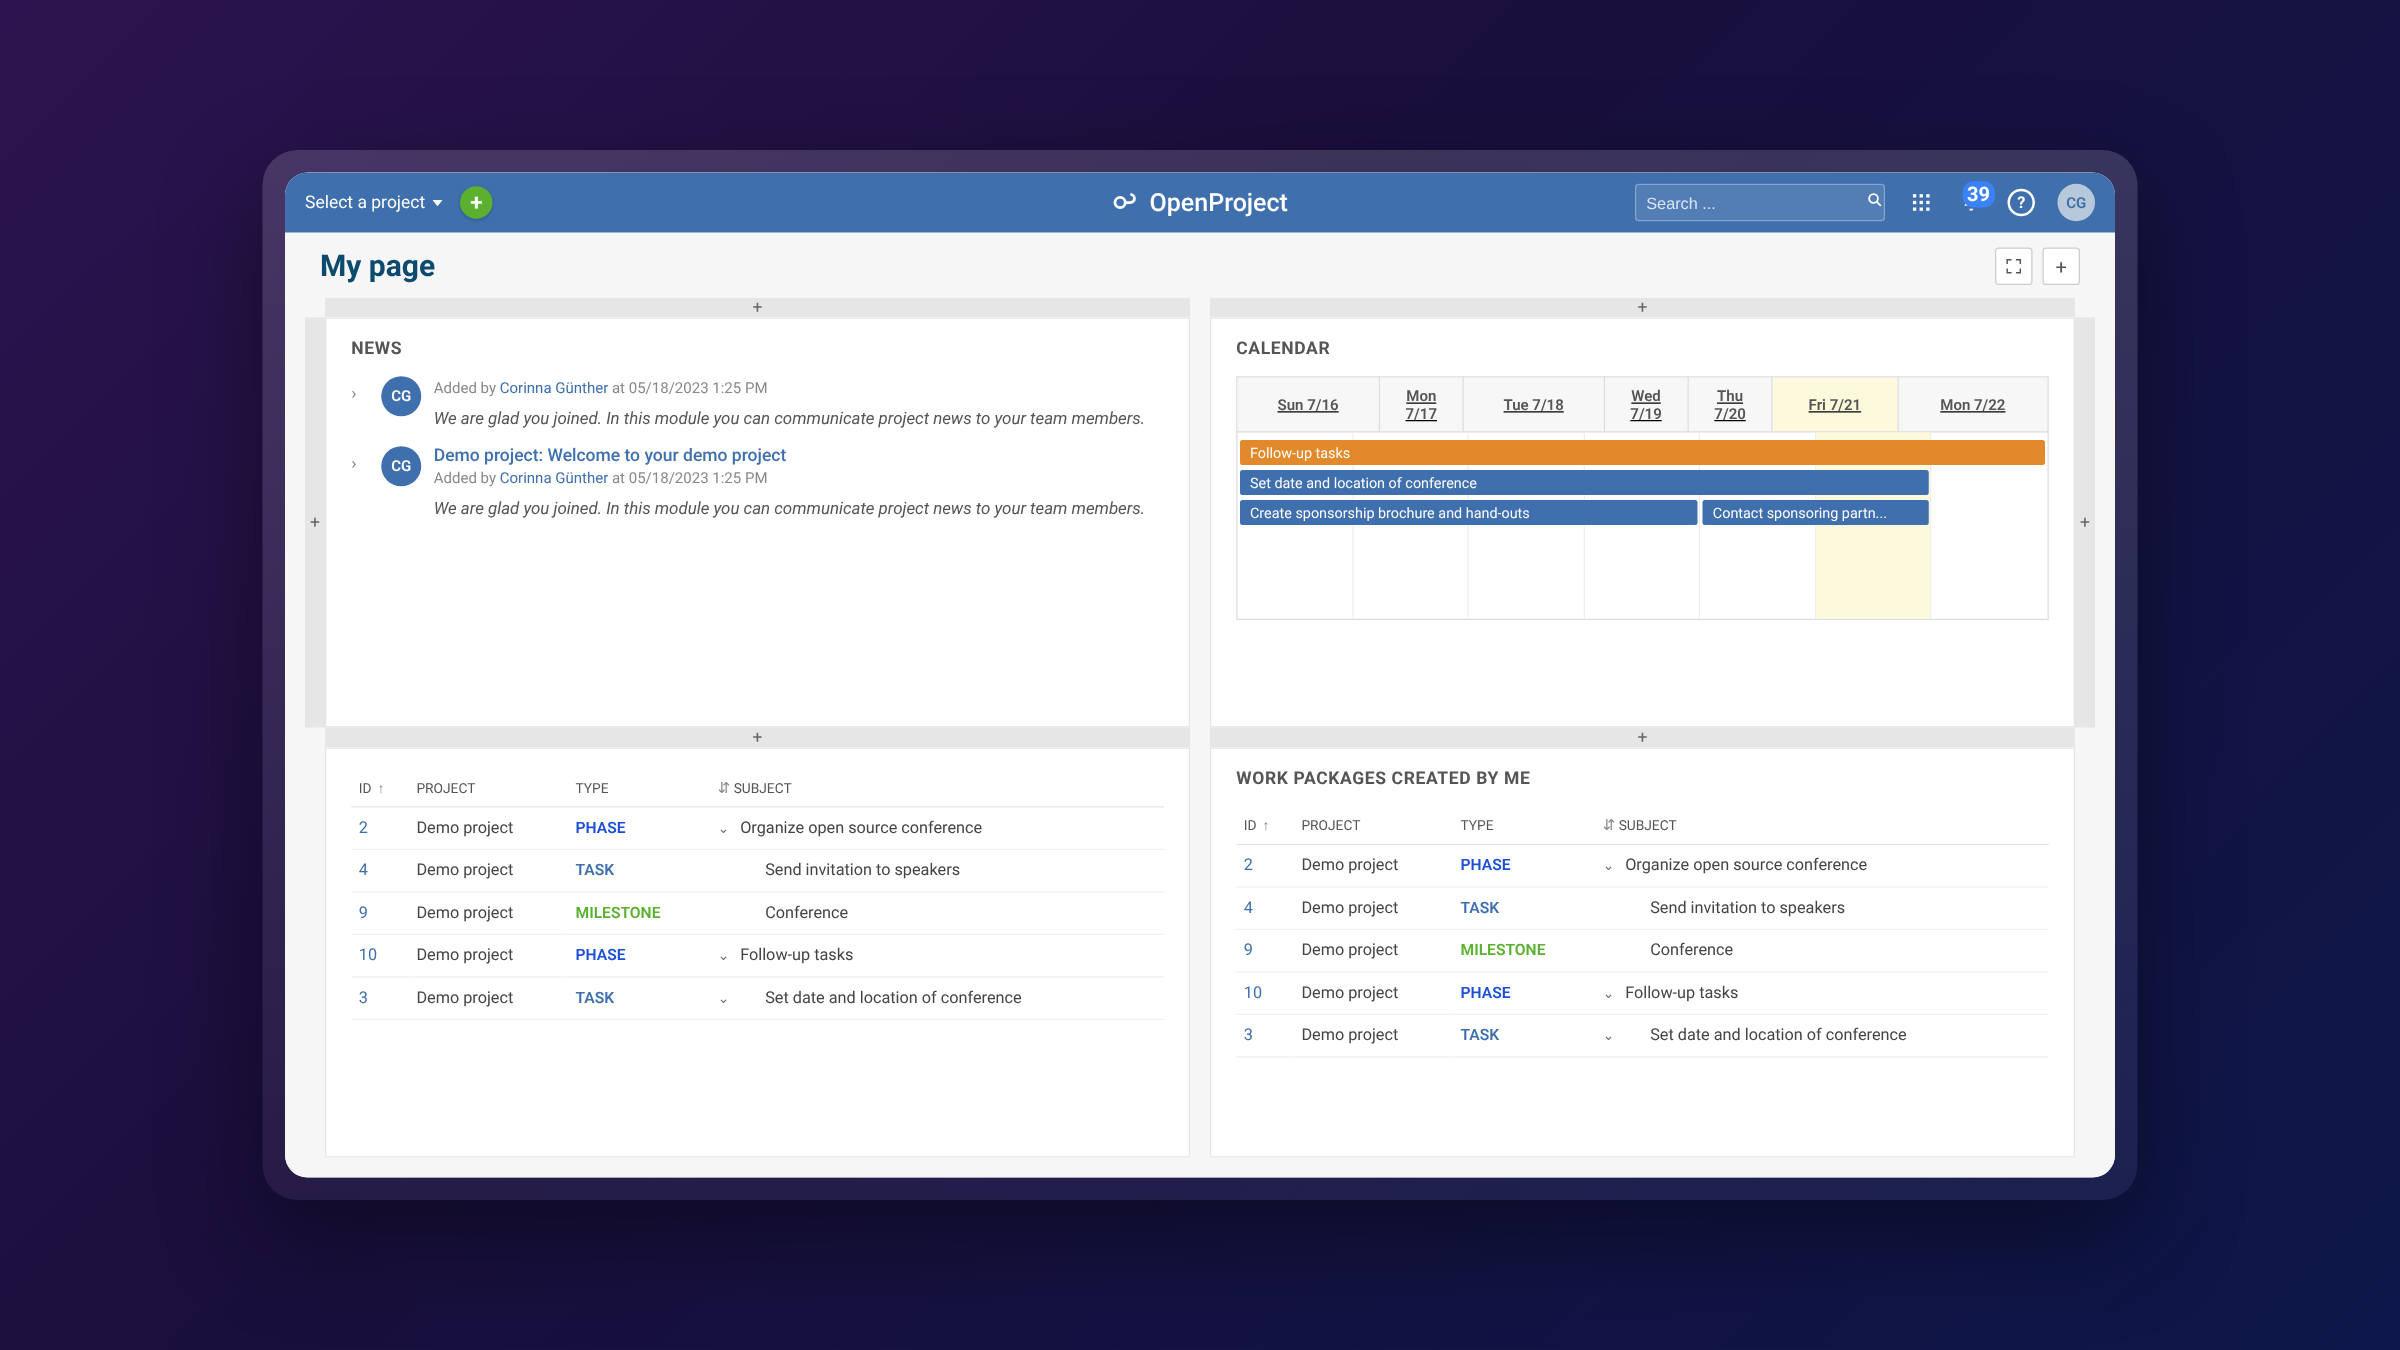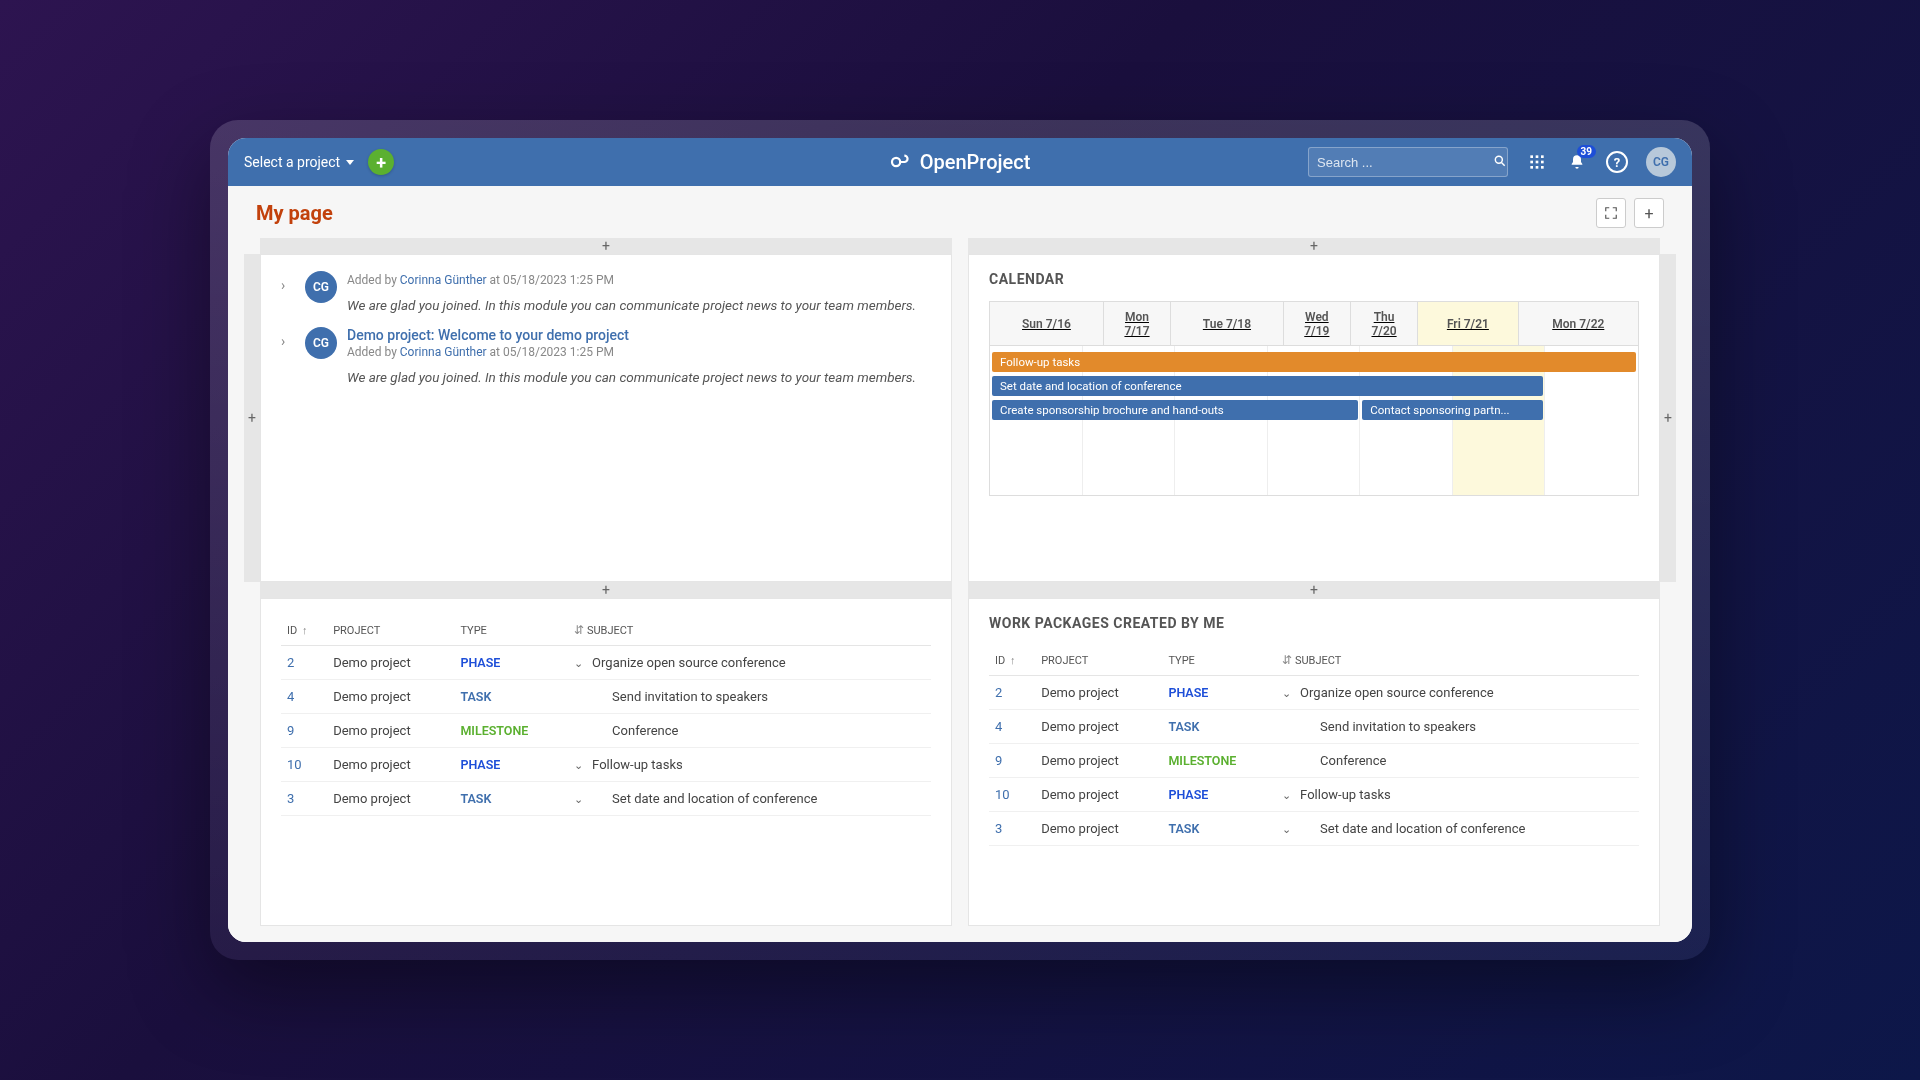--- a/index.html
+++ b/index.html
@@ -51,26 +51,26 @@
     color: #fff; font-size: 18px; font-weight: bold; cursor: pointer;
     box-shadow: 0 1px 3px rgba(0,0,0,0.2);
   }
   .brand { position: absolute; left: 50%; transform: translateX(-50%); display:flex; align-items:center; gap:8px; font-size:20px; font-weight:500; }
   .brand-icon svg { display:block; }
   .right-tools { margin-left:auto; display:flex; align-items:center; gap:18px; }
   .search-box { display:flex; align-items:center; background:rgba(255,255,255,0.1); border:1px solid rgba(255,255,255,0.3); border-radius:3px; padding:0 8px; height:30px; width:200px; }
   .search-box input { flex:1; background:transparent; border:none; outline:none; color:#fff; font-size:13px; }
   .search-box input::placeholder { color: rgba(255,255,255,0.8); }
   .icon-btn { width:22px; height:22px; display:flex; align-items:center; justify-content:center; cursor:pointer; position:relative; color:#fff; }
-  .badge { position:absolute; top:-6px; right:-8px; background:#1d4ed8; color:#fff; font-size:10px; border-radius:9px; padding:1px 4px; font-weight:bold;margin-left:24px; }
+  .badge { position:absolute; top:-6px; right:-8px; background:#3b82f6; color:#fff; font-size:16px; border-radius:9px; padding:1px 4px; font-weight:bold;margin-left:24px; }
   .help-btn { width:22px; height:22px; border:2px solid #fff; border-radius:50%; display:flex; align-items:center; justify-content:center; font-size:13px; font-weight:bold; cursor:pointer; }
   .avatar-top { width:30px; height:30px; border-radius:50%; background:#b7c8da; color:#3f6fad; display:flex; align-items:center; justify-content:center; font-size:12px; font-weight:600; cursor:pointer; }
   
   .page-header { display:flex; align-items:center; padding:12px 28px 10px; background:#f6f6f6; }
-  .page-title { font-size:20px; font-weight:700; color:#c2410c; }
+  .page-title { font-size:24px; font-weight:700; color:#0c4a6e; }
   .page-tools { margin-left:auto; display:flex; gap:8px; }
   .tool-btn { width:30px; height:30px; border:1px solid #ccc; border-radius:3px; background:#fff; display:flex; align-items:center; justify-content:center; color:#555; font-size:16px; cursor:pointer; }
   
   .grid-area { flex:1; background:#f6f6f6; padding:0 16px 16px; overflow:hidden; position:relative; }
   .grid { display:grid; grid-template-columns:16px 1fr 16px 1fr 16px; grid-template-rows:16px 1fr 16px 1fr; gap:0; height:100%; }
   .add-slot { background:#e6e6e6; display:flex; align-items:center; justify-content:center; color:#666; font-size:14px; cursor:pointer; }
   .add-slot.h { height:16px; }
   .add-slot.v { width:16px; }
   .widget { background:#fff; border:1px solid #e5e5e5; padding:16px 20px; overflow:hidden; display:flex; flex-direction:column; }
   .widget-title { font-size:14px; font-weight:700; color:#555; letter-spacing:0.5px; margin-bottom:14px; }
@@ -182,20 +182,21 @@
 
   <div></div>
   <div class="add-slot h">+</div>
   <div></div>
   <div class="add-slot h">+</div>
   <div></div>
 
   <div class="add-slot v">+</div>
 
   <div class="widget">
+    <div class="widget-title">NEWS</div>
     <div id="news-list">
               <div class="news-item">
                 <div class="news-chevron">›</div>
                 <div class="news-av">CG</div>
                 <div class="news-body">
                   <div class="news-meta">Added by <span class="user">Corinna Günther</span> at 05/18/2023 1:25 PM</div>
                   <div class="news-desc">We are glad you joined. In this module you can communicate project news to your team members.</div>
                 </div>
               </div>
               <div class="news-item">

